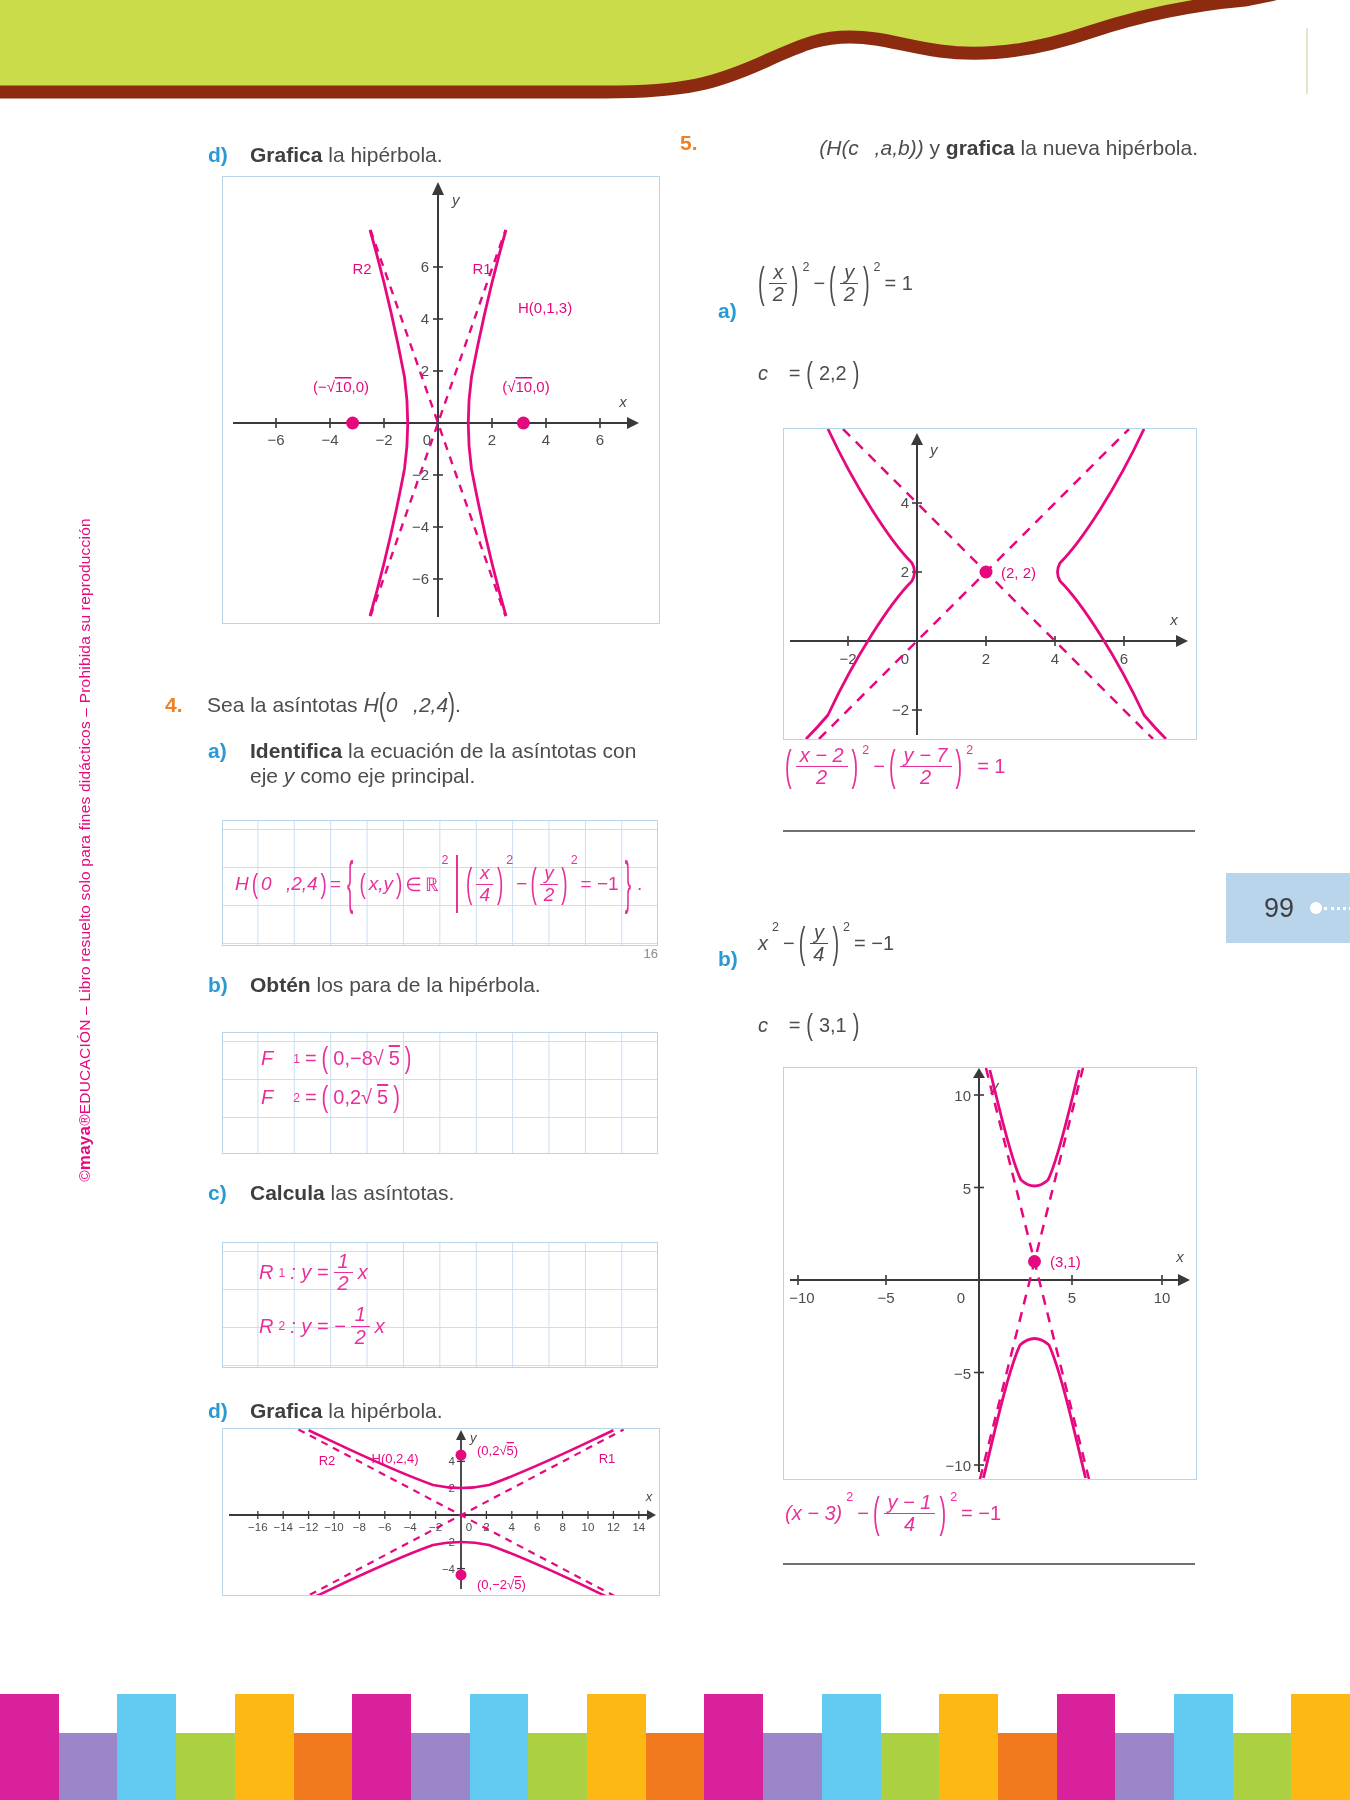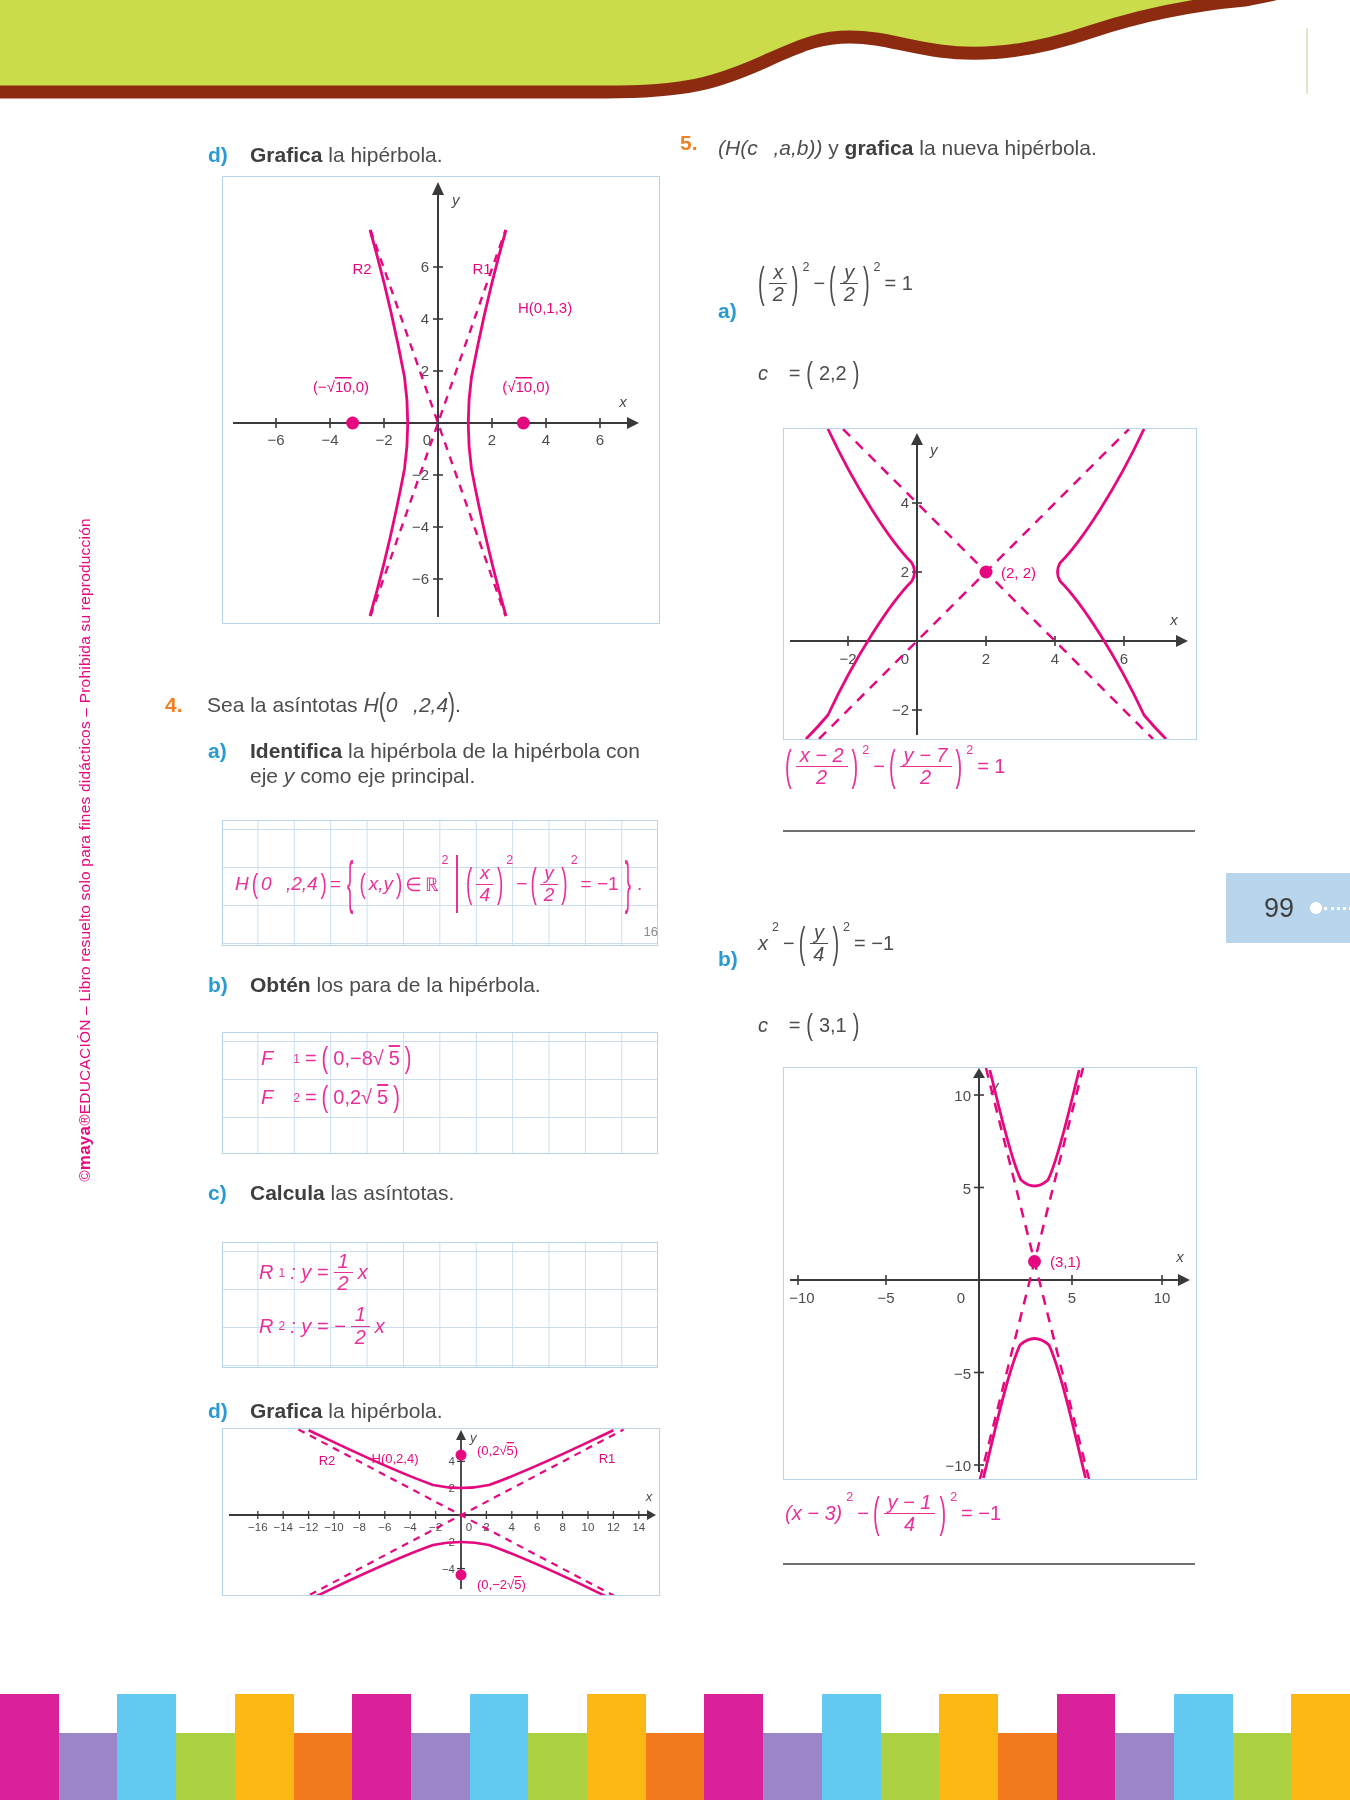--- a/index.html
+++ b/index.html
@@ -135,21 +135,21 @@
 </svg>
 </div>
 
 <div class="row" style="left:165px;top:692px;">
   <span class="num">4.</span>
   <span><span>Sea la asíntotas</span>&nbsp;<span class="it">H</span><span class="bp-sm">(</span><span class="it">0⃗,2,4</span><span class="bp-sm">)</span><span>.</span></span>
 </div>
 
 <div class="row" style="left:208px;top:738px;">
   <span class="lab">a)</span>
-  <span><span class="bold">Identifica</span><span> la hipérbola de la hipérbola con</span><br>
+  <span><span class="bold">Identifica</span><span> la ecuación de la asíntotas con</span><br>
   <span>eje </span><span class="it">y</span><span> como eje principal.</span></span>
 </div>
 
 <div class="gridbox" style="left:222px;top:820px;width:436px;height:126px;">
   <div class="eq pink" style="position:static;margin:34px 0 0 12px;font-size:19px;gap:3px;">
     <span class="it">H</span>
       <span class="bp-sm">(</span>
       <span class="it">0⃗,2,4</span>
       <span class="bp-sm">)</span>
     <span>=</span>
@@ -174,21 +174,21 @@
         <span class="num">y</span>
         <span class="den">2</span>
       </span>
     <span class="bp">)</span>
       <span class="exp">2</span>
     <span>= −1</span>
     <span class="brace">}</span>
       <span>.</span>
   </div>
 </div>
-<div class="corner-num" style="left:630px;top:924px;width:28px;text-align:right;">16</div>
+<div class="corner-num" style="left:630px;top:946px;width:28px;text-align:right;">16</div>
 
 <div class="row" style="left:208px;top:972px;">
   <span class="lab">b)</span>
   <span><span class="bold">Obtén</span><span> los para de la hipérbola.</span></span>
 </div>
 
 <div class="gridbox" style="left:222px;top:1032px;width:436px;height:122px;">
   <div class="eq pink" style="position:static;margin:14px 0 0 38px;gap:5px;">
     <span class="it">F⃗</span>
       <sub>1</sub>
@@ -311,21 +311,21 @@
     <text x="384" y="34" text-anchor="middle">R1</text>
     <text x="254" y="26"><tspan>(0,2√</tspan><tspan text-decoration="overline">5</tspan><tspan>)</tspan></text>
     <text x="254" y="160"><tspan>(0,−2√</tspan><tspan text-decoration="overline">5</tspan><tspan>)</tspan></text>
   </g>
 </svg>
 </div>
 
 <div class="row" style="left:680px;top:130px;">
   <span class="num" style="width:38px;flex:0 0 38px;">5.</span>
   <span style="width:480px;line-height:35px;">
-    <span style="display:block;"><span class="it">(H(c⃗,a,b))</span><span> y </span><span class="bold">grafica</span><span> la nueva hipérbola.</span></span>
+    <span style="display:block;text-align:right;"><span class="it">(H(c⃗,a,b))</span><span> y </span><span class="bold">grafica</span><span> la nueva hipérbola.</span></span>
   </span>
 </div>
 
 <div class="row" style="left:718px;top:298px;">
   <span class="lab">a)</span>
 </div>
 <div class="eq dark" style="left:758px;top:262px;">
   <span class="bp">(</span>
   <span class="frac">
       <span class="num">x</span>

